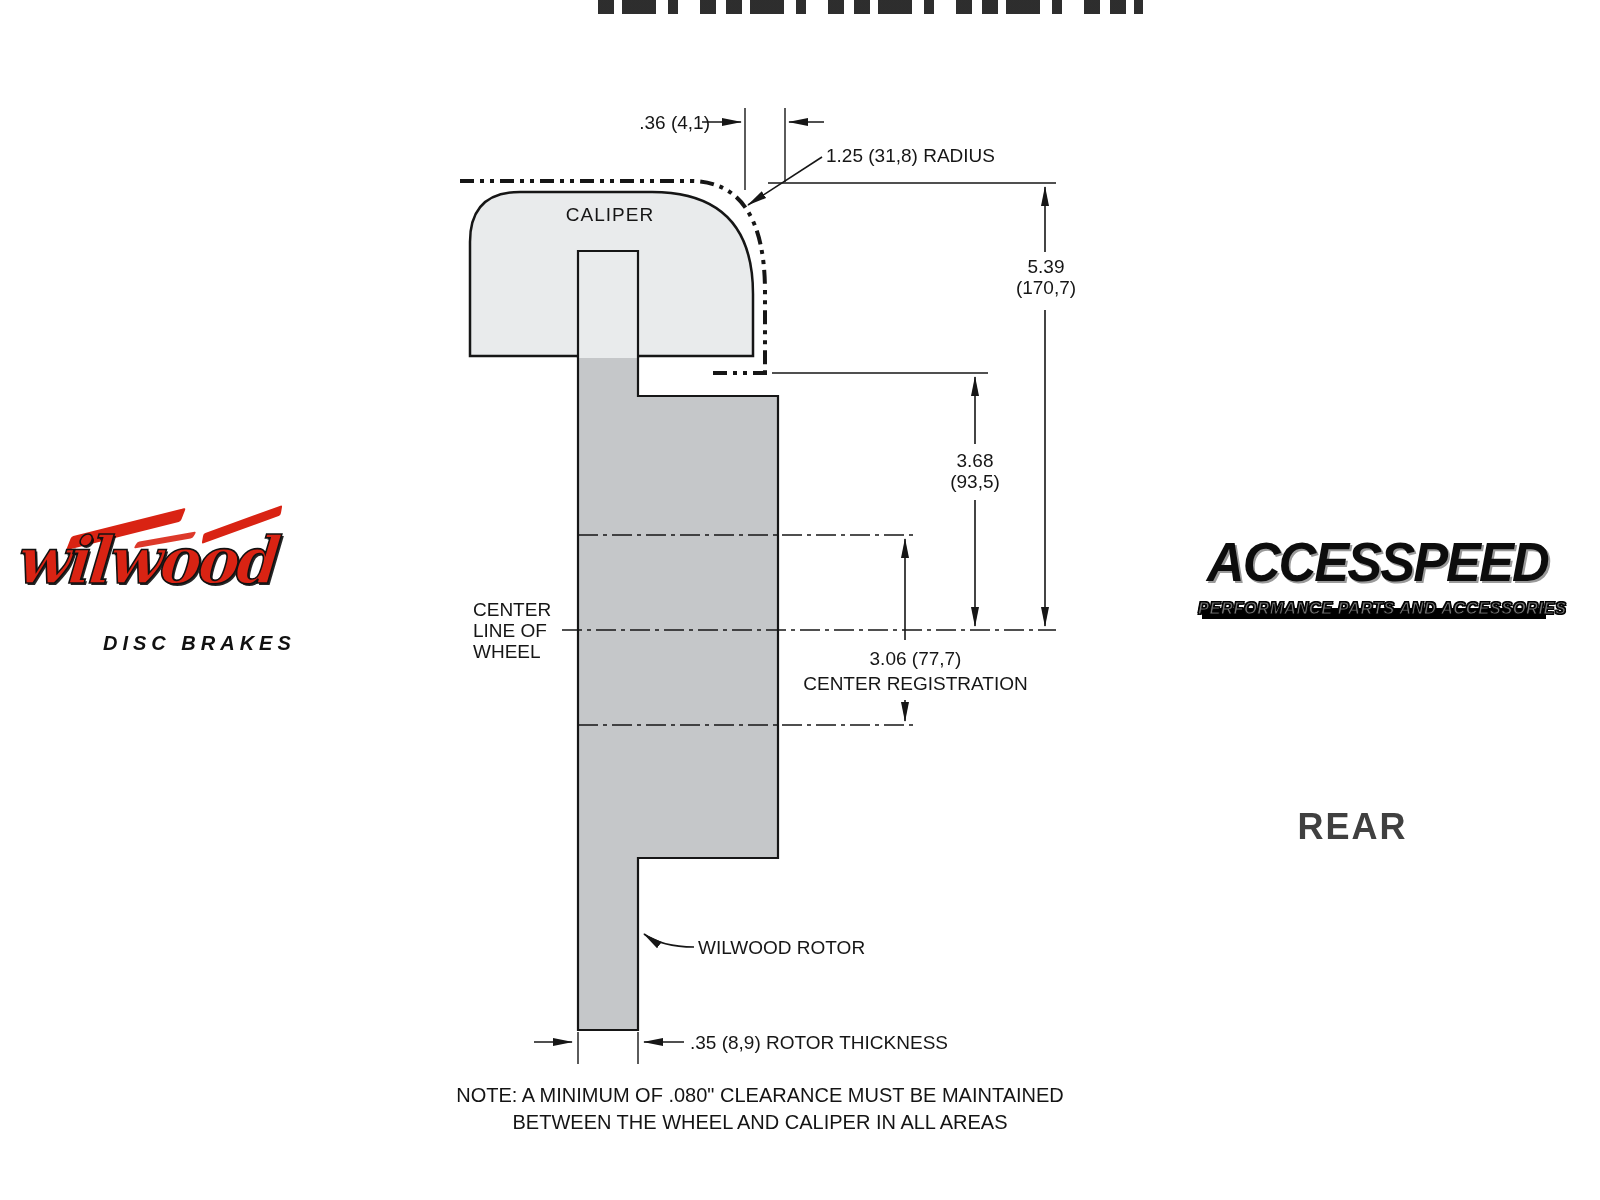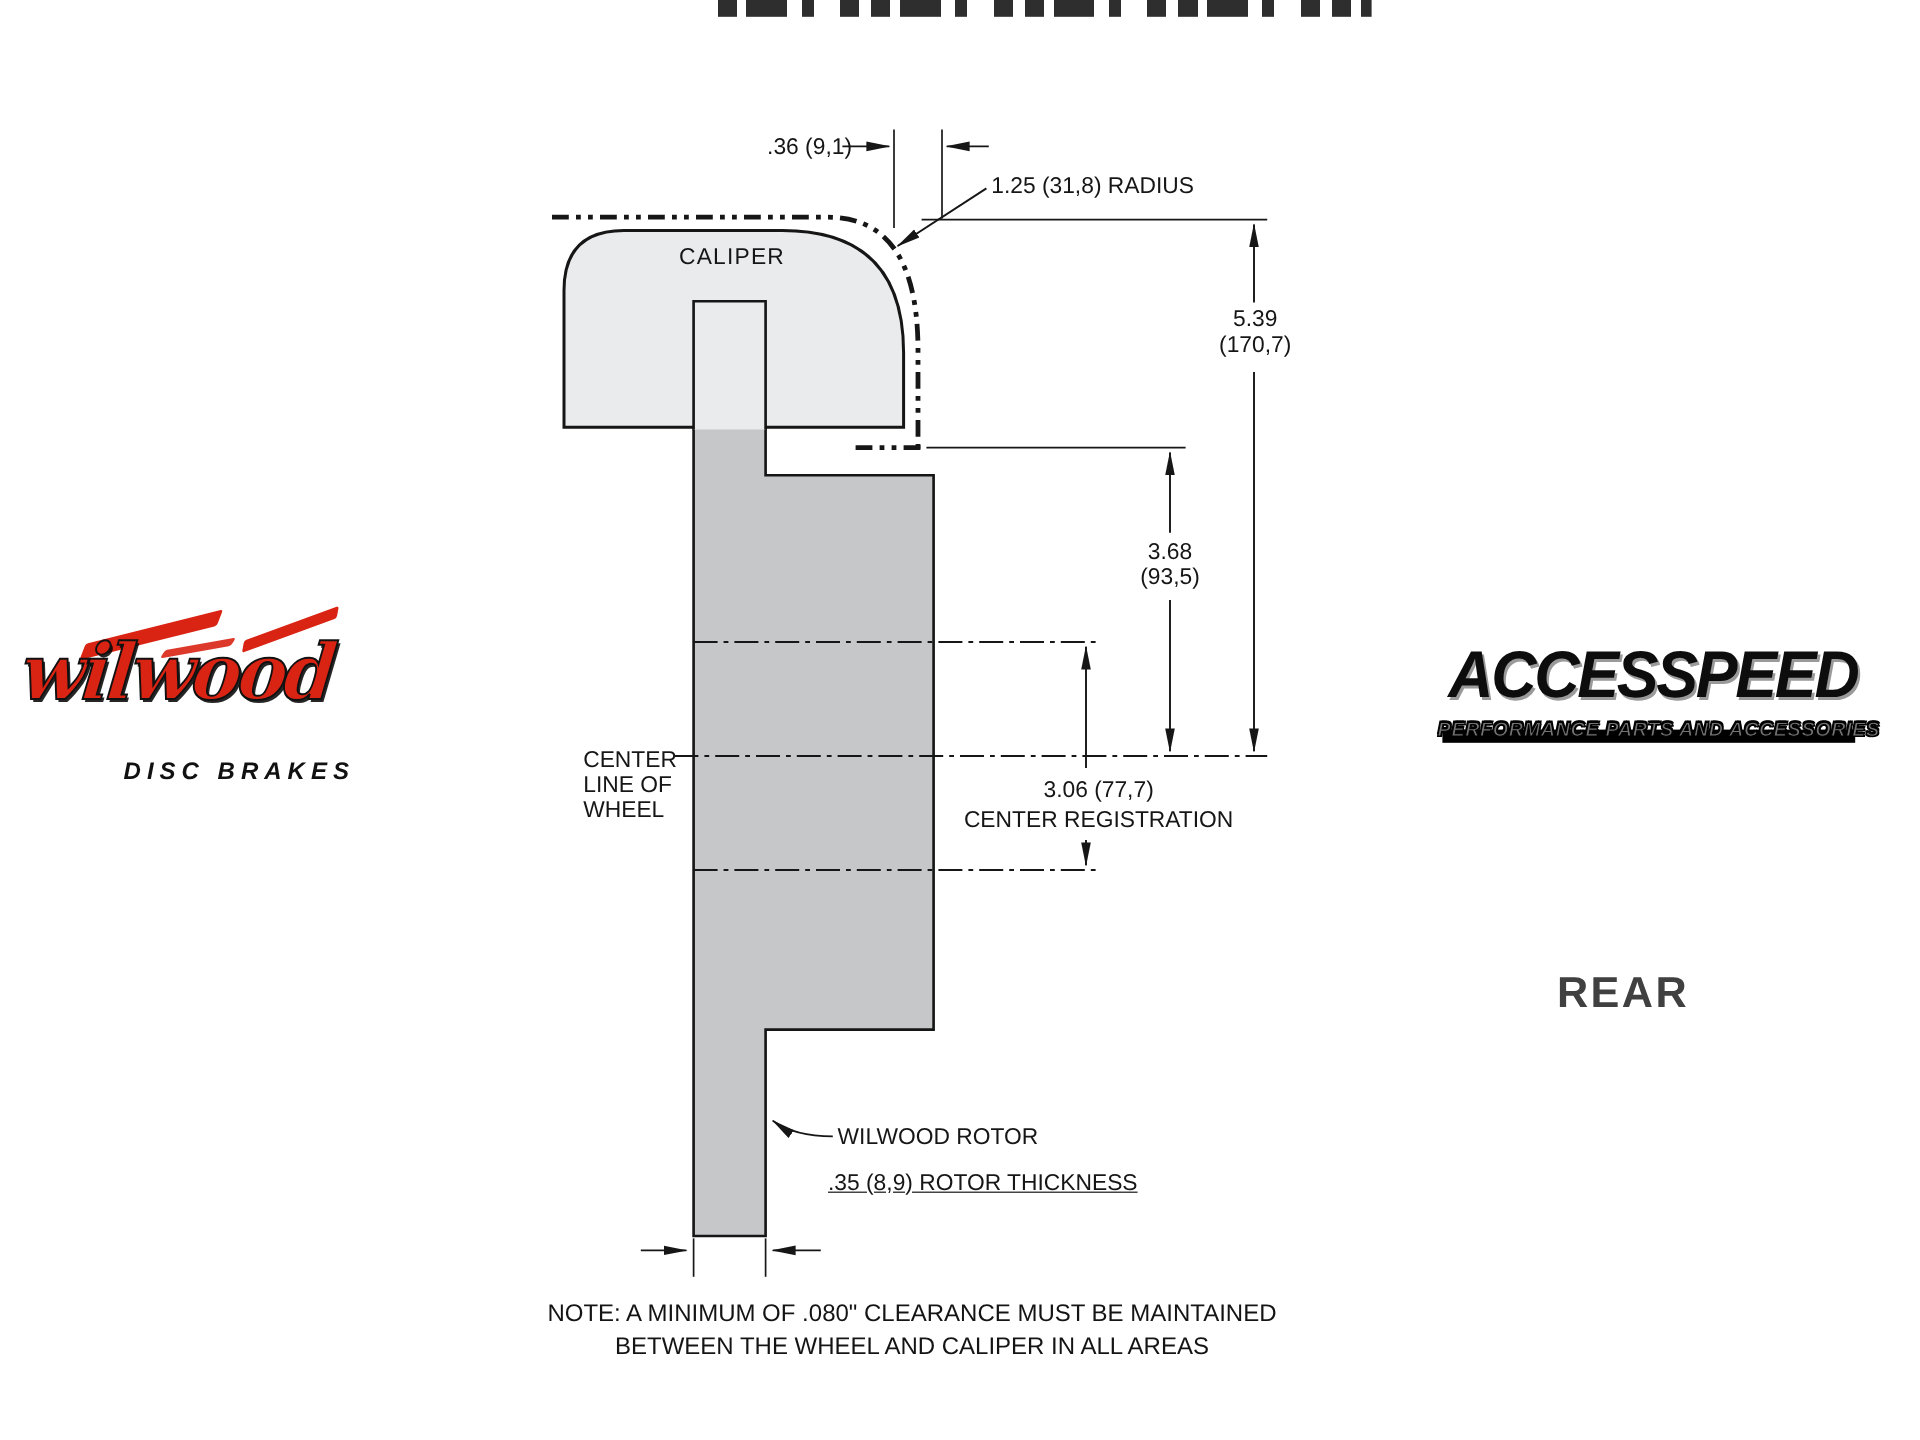--- a/index.html
+++ b/index.html
@@ -135,48 +135,48 @@
     <path d="M905,640 L905,539" marker-end="url(#arr)"></path>
     <path d="M905,700 L905,721" marker-end="url(#arr)"></path>
     <path d="M694,947 Q662,947 644,934" marker-end="url(#arr)"></path>
     <path d="M534,1042 L572,1042" marker-end="url(#arr)"></path>
     <path d="M684,1042 L644,1042" marker-end="url(#arr)"></path>
   </g>
 </svg>
 
 <div class="lbl center" style="left:540px;top:204px;width:140px;letter-spacing:1px;">CALIPER</div>
 
-<div class="lbl right" style="left:560px;top:112px;width:150px;">.36 (9,1)</div>
+<div class="lbl right" style="left:560px;top:112px;width:150px;">.36 (4,1)</div>
 
 <div class="lbl" style="left:826px;top:145px;">1.25 (31,8) RADIUS</div>
 
 <div class="lbl center" style="left:996px;top:256px;width:100px;">
   <div>5.39</div>
   <div>(170,7)</div>
 </div>
 
 <div class="lbl center" style="left:925px;top:450px;width:100px;">
   <div>3.68</div>
   <div>(93,5)</div>
 </div>
 
-<div class="lbl" style="left:486px;top:599px;margin-top:24px;">
+<div class="lbl" style="left:473px;top:599px;">
   <div>CENTER</div>
   <div>LINE OF</div>
   <div>WHEEL</div>
 </div>
 
 <div class="lbl center" style="left:788px;top:646px;width:255px;line-height:25px;">
   <div>3.06 (77,7)</div>
   <div>CENTER REGISTRATION</div>
 </div>
 
 <div class="lbl" style="left:698px;top:937px;">WILWOOD ROTOR</div>
 
-<div class="lbl" style="left:690px;top:976px;text-decoration:underline;">.35 (8,9) ROTOR THICKNESS</div>
+<div class="lbl" style="left:690px;top:1032px;">.35 (8,9) ROTOR THICKNESS</div>
 
 <div class="note">
   <div>NOTE: A MINIMUM OF .080" CLEARANCE MUST BE MAINTAINED</div>
   <div>BETWEEN THE WHEEL AND CALIPER IN ALL AREAS</div>
 </div>
 
 <div class="wilwood">
   <div class="splash s1"></div>
   <div class="splash s2"></div>
   <div class="splash s3"></div>

